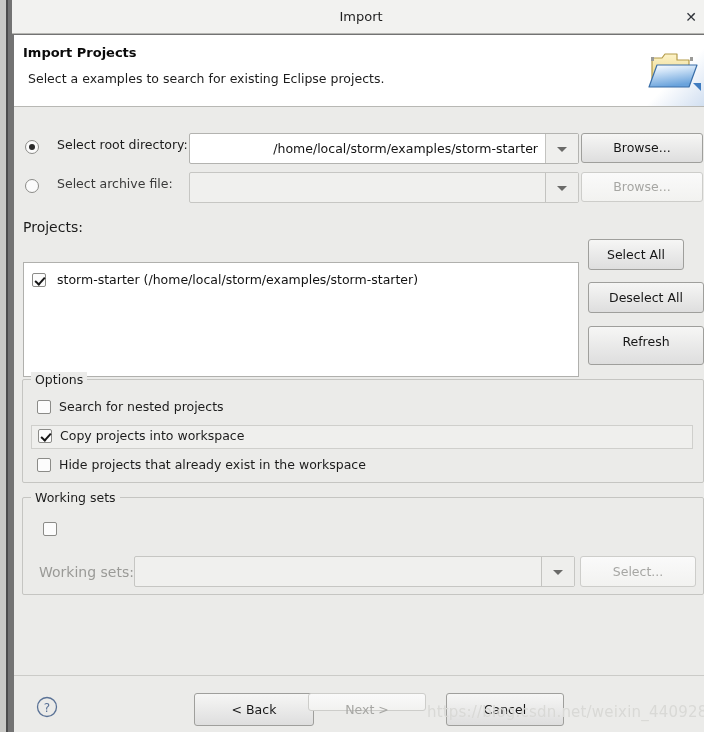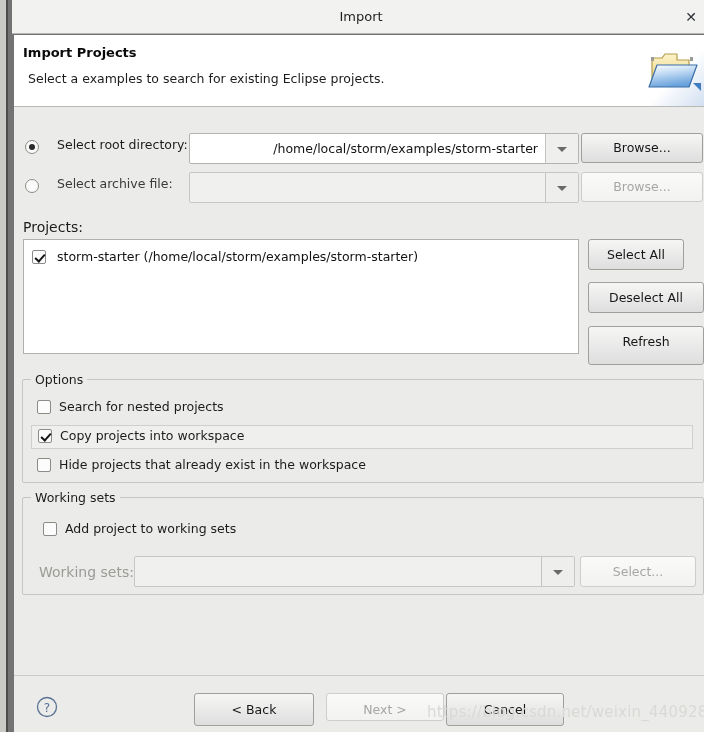--- a/index.html
+++ b/index.html
@@ -198,20 +198,21 @@
   .section-label {
     position: absolute;
     font-size: 14px;
     color: #1c1c1c;
   }
   .listbox {
     position: absolute;
     box-sizing: border-box;
     background: #ffffff;
     border: 1px solid #b0b0ad;
+    margin-top: 23px;
   }
   .list-item {
     position: absolute;
     left: 8px; top: 8px;
     height: 20px;
     white-space: nowrap;
   }
   .list-item .label {
     position: absolute;
     left: 25px; top: 1px;
@@ -391,21 +392,20 @@
         <div class="cbox"></div>
         <div class="clabel">Hide projects that already exist in the workspace</div>
       </div>
     </div>
 
     <div class="group" style="left:8px; top:390px; width:682px; height:98px;">
       <div class="legend">Working sets</div>
 
       <div class="check-row" style="top:20px;">
         <div class="cbox" style="left:12px;"></div>
-        <div class="clabel" style="left:34px;">Add project to working sets</div>
       </div>
 
       <div class="section-label dimtext" style="left:16px; top:66px;">Working sets:</div>
 
       <div class="combo disabled" style="left:111px; top:58px; width:441px;">
         <div class="value"></div>
         <div class="arrowbox"></div>
       </div>
 
       <div class="btn disabled" style="left:557px; top:58px; width:116px; height:31px; line-height:29px;">Select...</div>
@@ -416,18 +416,18 @@
   <div class="bottom-sep"></div>
 
   <div class="help-icon">
     <svg width="22" height="22" viewBox="0 0 22 22">
       <circle cx="11" cy="11" r="9.5" fill="none" stroke="#5a7296" stroke-width="1.3"></circle>
       <text x="11" y="15.5" text-anchor="middle" font-size="12" font-family="DejaVu Sans, sans-serif" fill="#5a7296">?</text>
     </svg>
   </div>
 
   <div class="btn" style="left:188px; top:693px; width:120px; height:33px; line-height:31px;">&lt; Back</div>
-  <div class="btn disabled" style="left:320px; top:693px; width:118px; height:28px; line-height:31px;">Next &gt;</div>
+  <div class="btn disabled" style="left:302px; top:693px; width:118px; height:18px; line-height:31px;">Next &gt;</div>
   <div class="btn" style="left:440px; top:693px; width:118px; height:33px; line-height:31px;">Cancel</div>
 
   <div class="watermark">https://blog.csdn.net/weixin_44092890</div>
 
 </div>
 
 </body></html>

